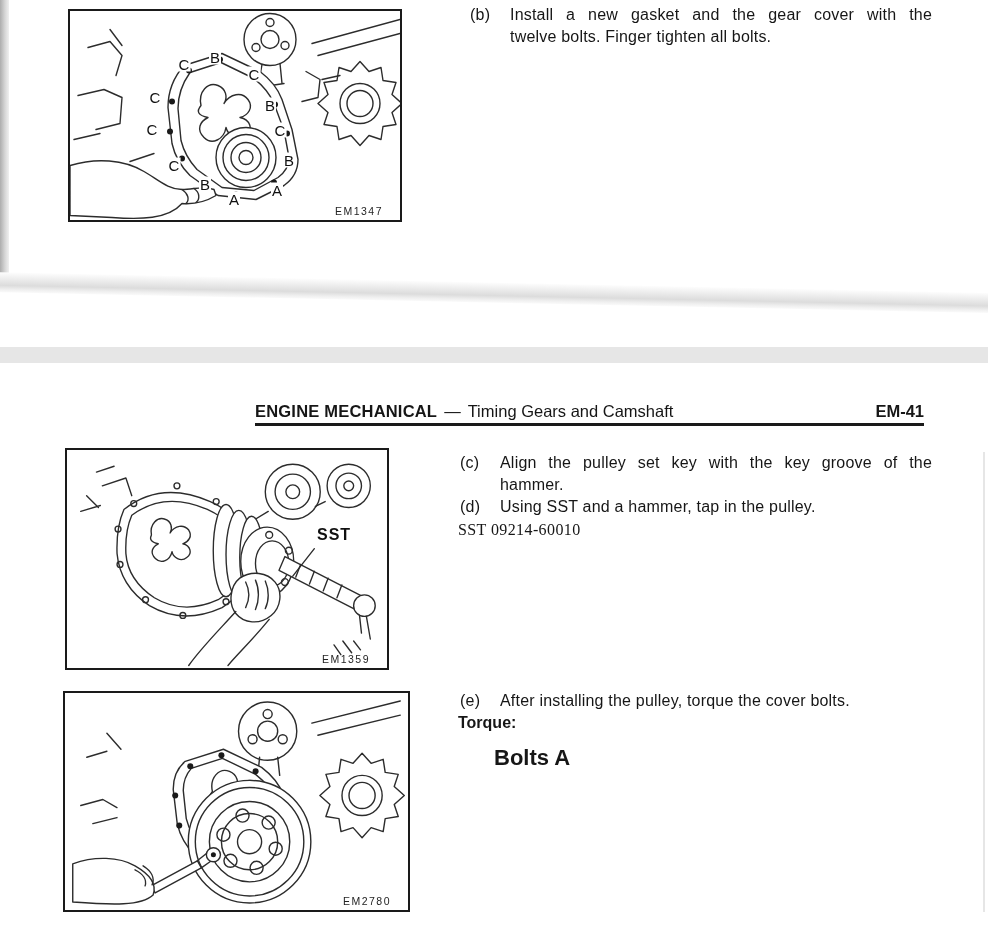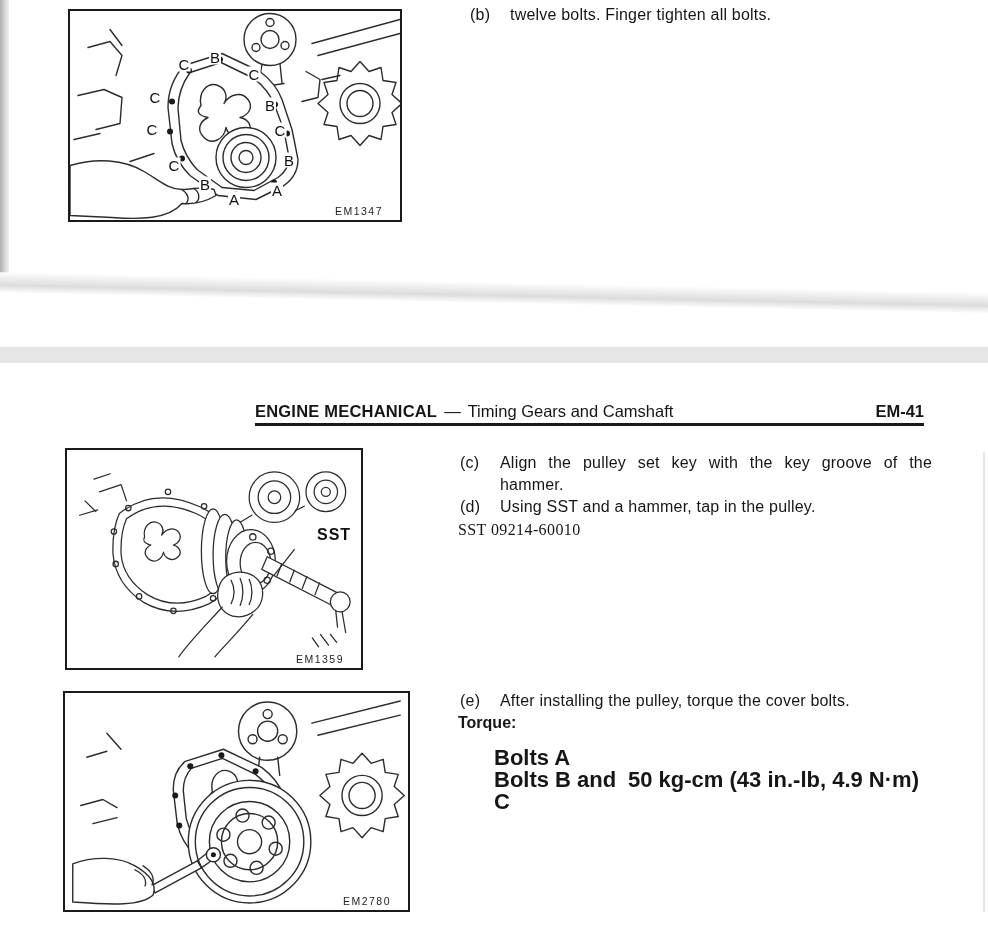--- a/index.html
+++ b/index.html
@@ -121,33 +121,34 @@
     <span class="bolt-label" style="left:219px; top:149px;">B</span>
     <span class="bolt-label" style="left:135px; top:173px;">B</span>
     <span class="bolt-label" style="left:164px; top:188px;">A</span>
     <span class="bolt-label" style="left:207px; top:179px;">A</span>
     <span class="figcode">EM1347</span>
   </figure>
 
   <div class="para" style="left:470px; top:4px; width:462px;">
     <span class="marker">(b)</span>
     <span>
+      <span class="line just">Install a new gasket and the gear cover with the</span>
       <span class="line">twelve bolts. Finger tighten all bolts.</span>
     </span>
   </div>
 
   <div class="header-row">
     <span class="h-section">ENGINE MECHANICAL</span>
     <span class="h-sep">—</span>
     <span class="h-sub">Timing Gears and Camshaft</span>
     <span class="h-page">EM-41</span>
   </div>
   <div class="header-rule"></div>
 
-  <figure class="figbox" style="left:65px; top:448px; width:298px; height:222px; margin:0;">
+  <figure class="figbox" style="left:65px; top:448px; width:324px; height:222px; margin:0;">
     <svg viewBox="0 0 326 217">
       <g>
         <path class="ln" d="M30,20 L48,14 M36,34 L60,26 L66,44 M14,60 L34,54 M20,44 L32,56"></path>
       </g>
       <g>
         <circle class="wf" cx="230" cy="40" r="28"></circle>
         <circle class="ln" cx="230" cy="40" r="18"></circle>
         <circle class="ln" cx="230" cy="40" r="7"></circle>
         <circle class="wf" cx="287" cy="34" r="22"></circle>
         <circle class="ln" cx="287" cy="34" r="13"></circle>
@@ -277,19 +278,15 @@
     <span class="marker">(e)</span>
     <span class="line">After installing the pulley, torque the cover bolts.</span>
   </div>
 
   <div class="torque-heading">Torque:</div>
 
   <div class="torque-rows">
     <div class="trow">
       <span>Bolts A</span>
     </div>
-    <div class="trow">
-      <span>Bolts B and C</span>
-      <span>50 kg-cm (43 in.-lb, 4.9 N·m)</span>
-    </div>
   </div>
 
 </div>
 
 </body></html>

